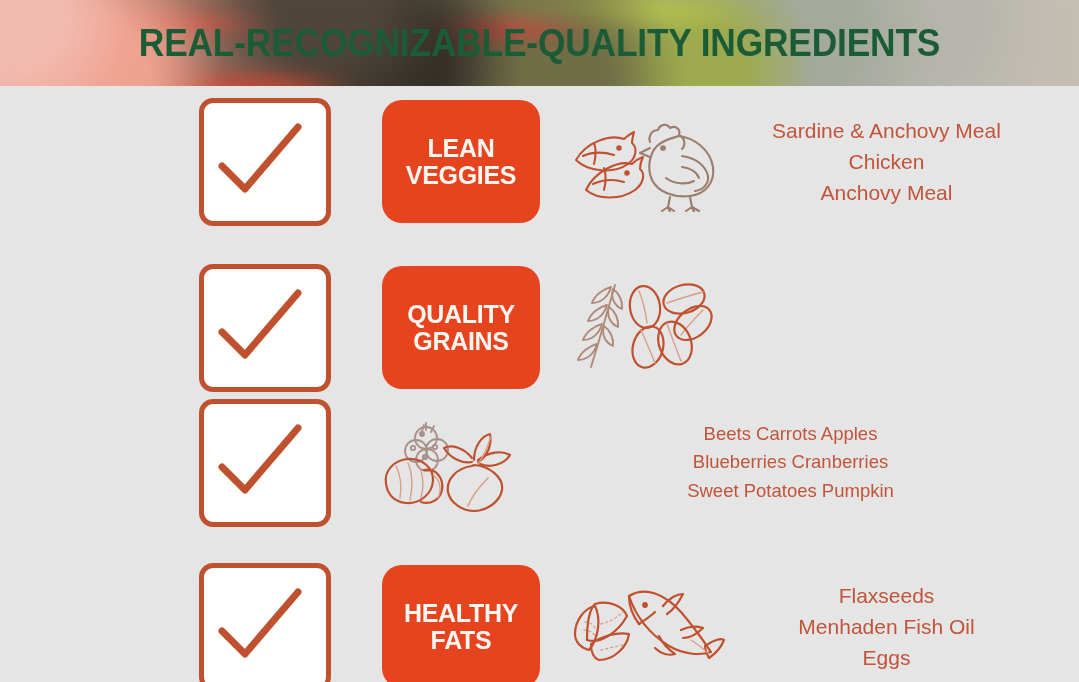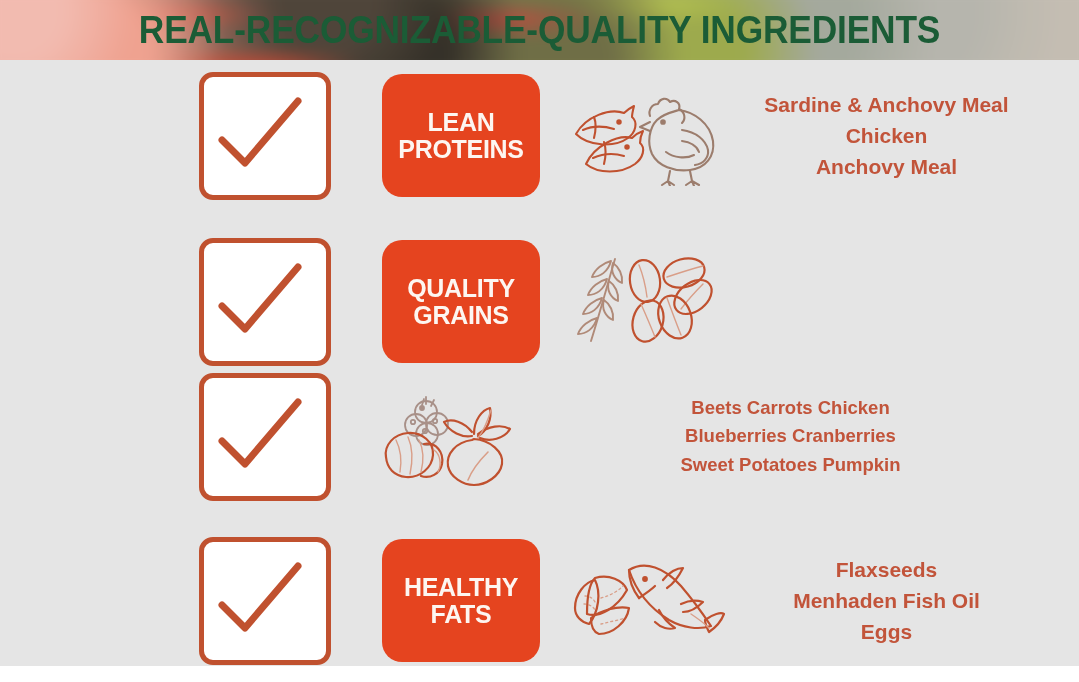--- a/index.html
+++ b/index.html
@@ -12,21 +12,21 @@
     height: 682px;
     font-family: "Liberation Sans", sans-serif;
     overflow: hidden;
     position: relative;
   }
 
   
   .banner {
     position: relative;
     width: 1079px;
-    height: 60px;
+    height: 86px;
     overflow: hidden;
     background: #fef9c3;
   }
   .banner-bg {
     position: absolute;
     inset: -20px;
     filter: blur(9px);
     opacity: 0.97;
     background:
       radial-gradient(circle at 3% 30%, #f2b9b0 0 50px, rgba(242,185,176,0) 120px),
@@ -130,21 +130,21 @@
     justify-content: center;
     align-items: center;
   }
 
   
   .txt-cell {
     flex: 1;
     padding-right: 38px;
     text-align: center;
     color: #c2543a;
-    font-weight: bold;
+    font-weight: normal;
     font-size: 21px;
     line-height: 1.48;
   }
   .txt-cell.small { font-size: 18.5px; line-height: 1.52; }
   .txt-cell div { white-space: nowrap; }
 </style>
 </head>
 <body>
 
 <div class="banner">
@@ -158,21 +158,21 @@
     <div class="cb-cell">
       <div class="checkbox">
         <svg width="112" height="108" viewBox="0 0 112 108">
           <path d="M18 63 L41 86 L94 24" fill="none" stroke="#c0512f" stroke-width="7" stroke-linecap="round" stroke-linejoin="round"></path>
         </svg>
       </div>
     </div>
     <div class="badge-cell">
       <div class="badge">
         <span>LEAN</span>
-        <span>PROTEINS</span>
+        <span>VEGGIES</span>
       </div>
     </div>
     <div class="icon-cell">
       <svg width="150" height="100" viewBox="0 0 150 100">
         <g fill="none" stroke="#c0512f" stroke-width="2.1" stroke-linecap="round" stroke-linejoin="round">
           <path d="M6 48 C16 30, 40 22, 54 27 C58 23, 62 21, 64 20 C63 24, 62 28, 62 31 C68 36, 66 46, 58 52 C44 62, 18 60, 6 48 Z"></path>
           <circle cx="49" cy="36" r="1.7" fill="#c0512f"></circle>
           <path d="M13 44 C22 40, 34 40, 44 43"></path>
           <path d="M24 31 C26 36, 26 44, 24 52"></path>
           <path d="M16 78 C24 60, 48 48, 62 52 C66 48, 70 46, 73 45 C71 49, 70 53, 70 57 C76 62, 73 72, 65 78 C51 88, 28 88, 16 78 Z"></path>
@@ -273,21 +273,21 @@
           <path d="M96 52 C96 38, 104 28, 112 26 C114 36, 110 48, 100 54"></path>
           <path d="M94 50 C86 40, 74 36, 66 40 C72 50, 84 56, 94 54"></path>
           <path d="M100 52 C110 44, 124 42, 132 47 C126 57, 112 60, 102 56"></path>
           <path d="M113 28 C110 38, 106 48, 100 56" stroke="#d99e88" stroke-width="1.4"></path>
           <path d="M94 58 C78 60, 68 72, 70 84 C72 95, 85 103, 96 103 C108 103, 122 94, 124 82 C126 70, 112 58, 96 57 Z"></path>
           <path d="M110 70 C102 78, 94 88, 90 98" stroke="#d99e88" stroke-width="1.6"></path>
         </g>
       </svg>
     </div>
     <div class="txt-cell small">
-      <div>Beets  Carrots  Chicken</div>
+      <div>Beets  Carrots  Apples</div>
       <div>Blueberries  Cranberries</div>
       <div>Sweet Potatoes  Pumpkin</div>
     </div>
   </div>
 
   <div class="row row-3">
     <div class="cb-cell">
       <div class="checkbox">
         <svg width="112" height="108" viewBox="0 0 112 108">
           <path d="M18 63 L41 86 L94 24" fill="none" stroke="#c0512f" stroke-width="7" stroke-linecap="round" stroke-linejoin="round"></path>

